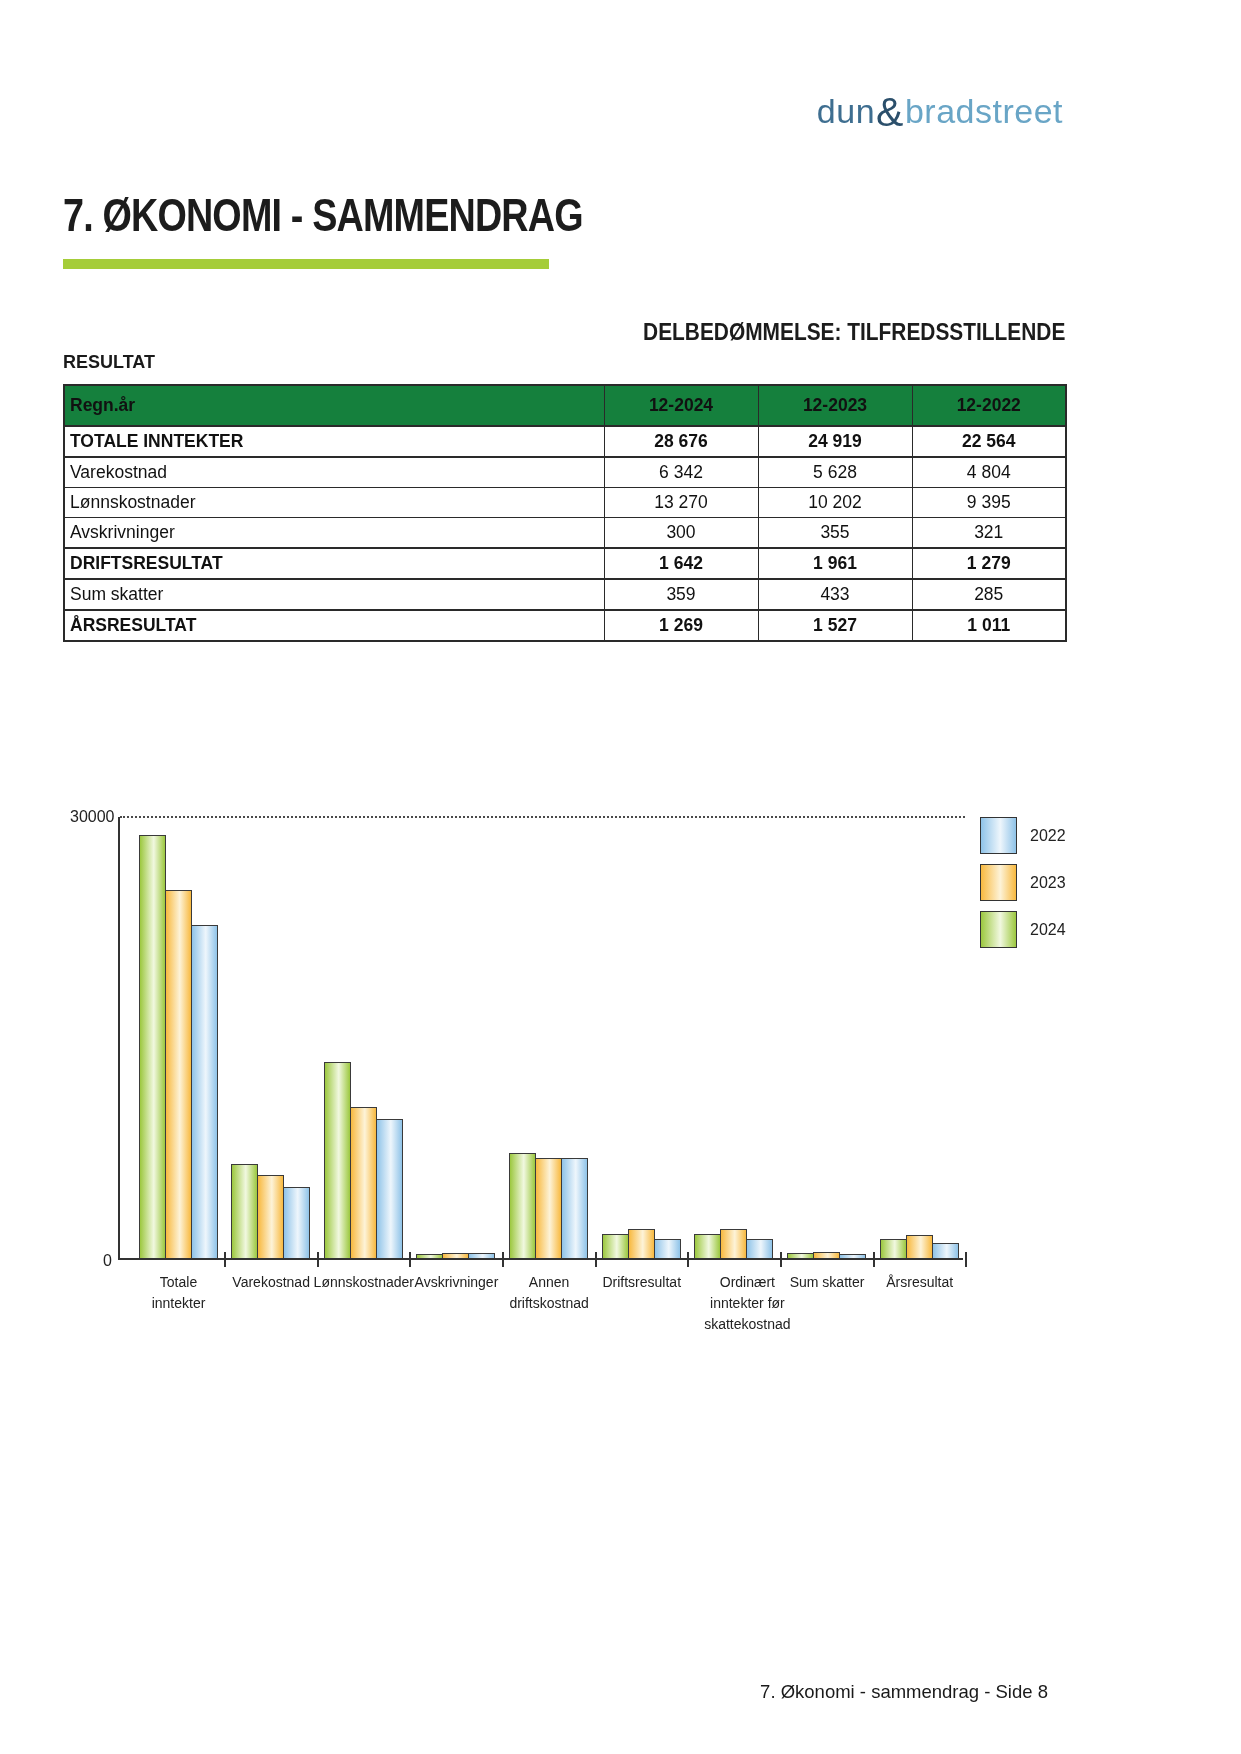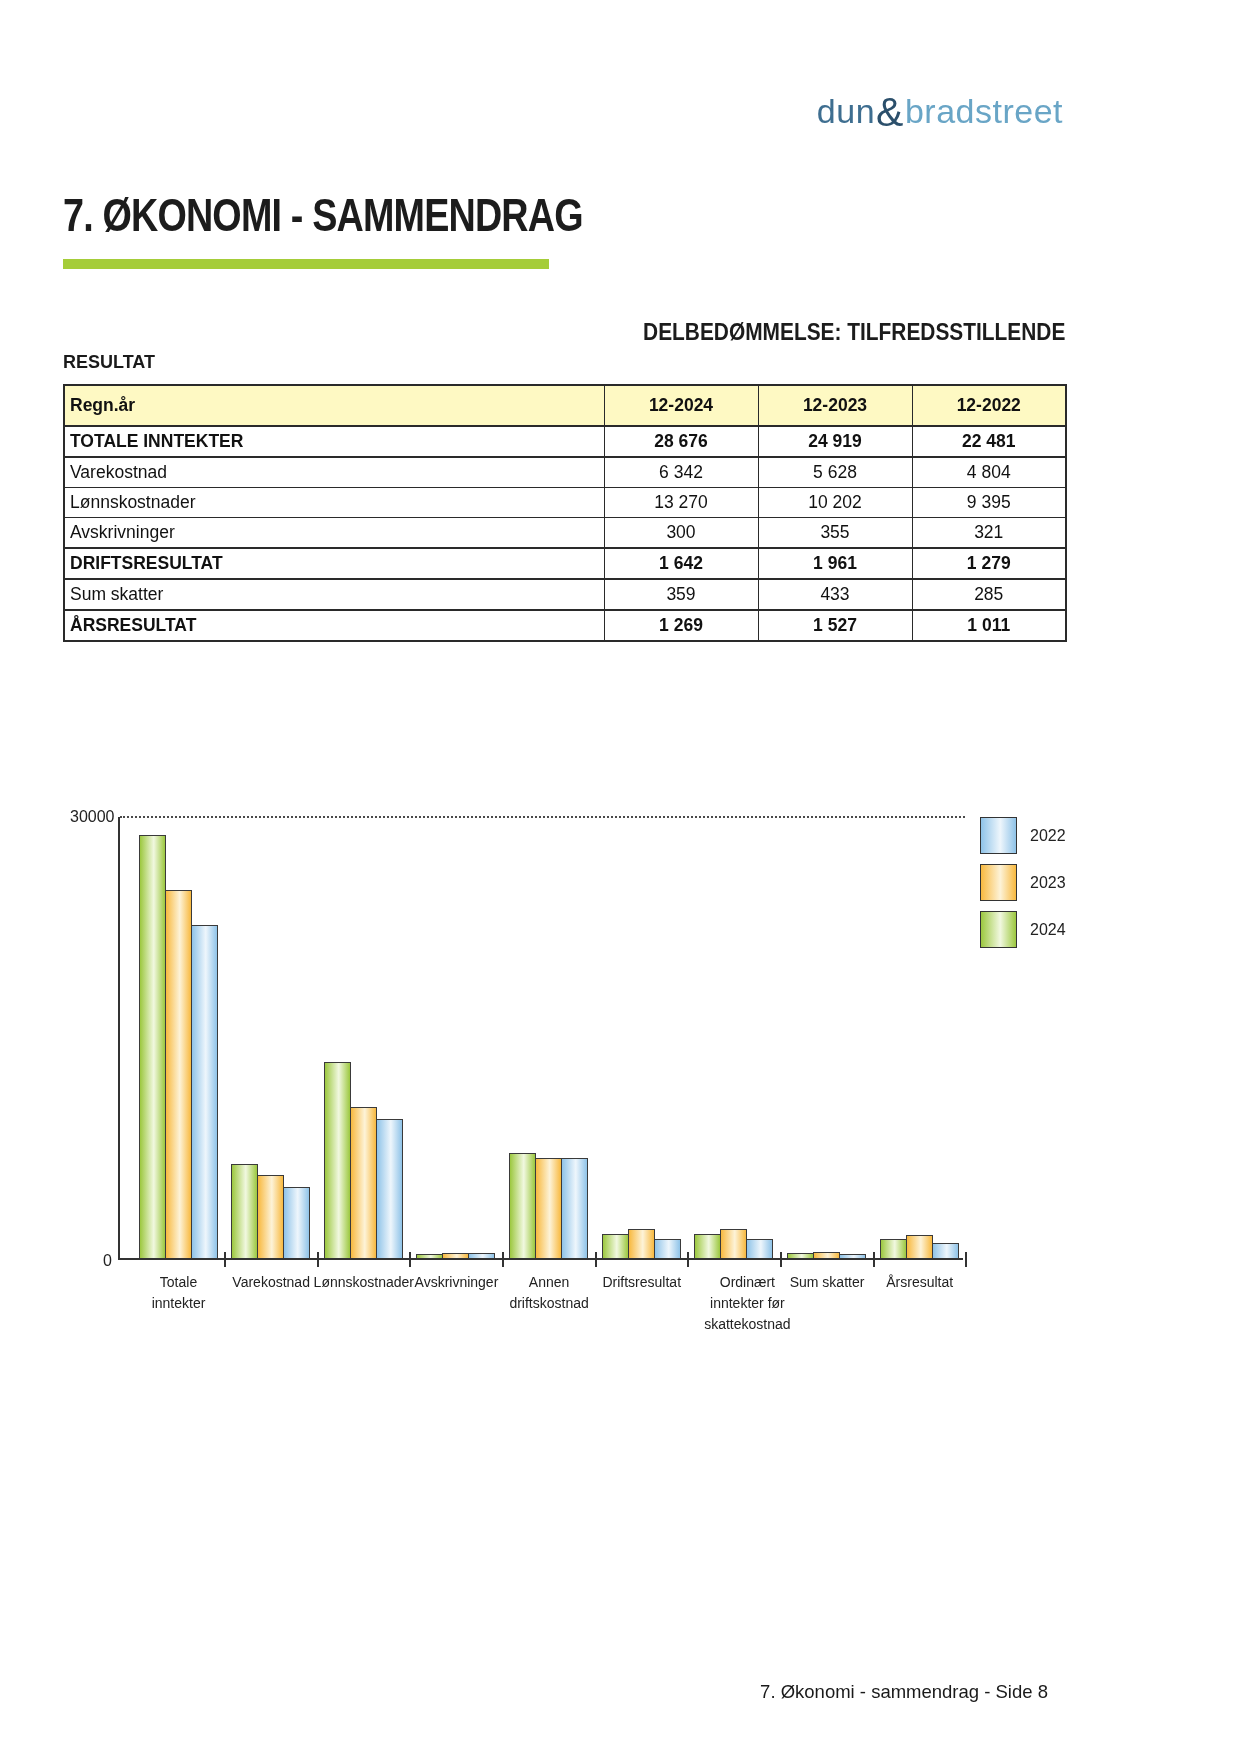--- a/index.html
+++ b/index.html
@@ -34,21 +34,21 @@
 
   
   table.fin {
     position:absolute; left:63px; top:384px; width:1002px;
     border-collapse:collapse; font-size:17.5px; color:#111;
     border:2px solid #2a2a2a; table-layout:fixed;
   }
   table.fin col.c0 { width:540px; }
   table.fin col.cn { width:154px; }
   table.fin th, table.fin td { border:1px solid #2a2a2a; padding:4px 20px; overflow:hidden; white-space:nowrap; }
-  table.fin thead th { background:#fef9c3; font-weight:bold; padding:9px 8px; border-bottom:2px solid #2a2a2a; }
+  table.fin thead th { background:#15803d; font-weight:bold; padding:9px 8px; border-bottom:2px solid #2a2a2a; }
   table.fin th.lbl, table.fin td.lbl { text-align:left; padding-left:5px; }
   table.fin th.num, table.fin td.num { text-align:center; }
   table.fin tr.bold td { font-weight:bold; border-top:2px solid #2a2a2a; border-bottom:2px solid #2a2a2a; }
 
   
   .chart-plot {
     position:absolute; left:118px; top:817px; width:845px; height:443px;
     border-left:2px solid #333; border-bottom:2px solid #333;
   }
   .gridline-top { position:absolute; left:0; top:-1px; width:845px; border-top:2px dotted #4a4a4a; }
@@ -95,21 +95,21 @@
       <th class="num">12-2024</th>
       <th class="num">12-2023</th>
       <th class="num">12-2022</th>
     </tr>
   </thead>
   <tbody>
       <tr class="bold">
         <td class="lbl">TOTALE INNTEKTER</td>
         <td class="num">28 676</td>
         <td class="num">24 919</td>
-        <td class="num">22 481</td>
+        <td class="num">22 564</td>
       </tr>
       <tr>
         <td class="lbl">Varekostnad</td>
         <td class="num">6 342</td>
         <td class="num">5 628</td>
         <td class="num">4 804</td>
       </tr>
       <tr>
         <td class="lbl">Lønnskostnader</td>
         <td class="num">13 270</td>

